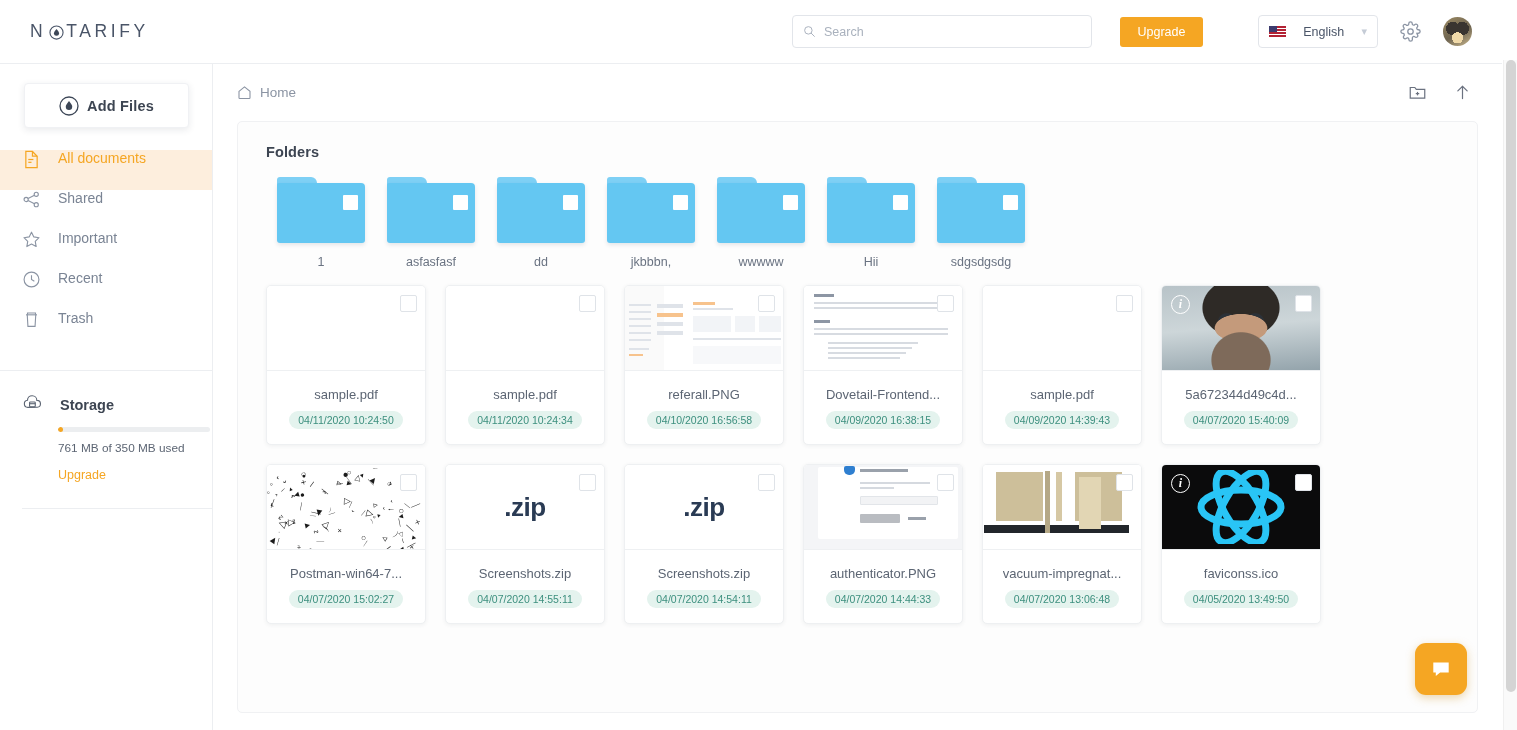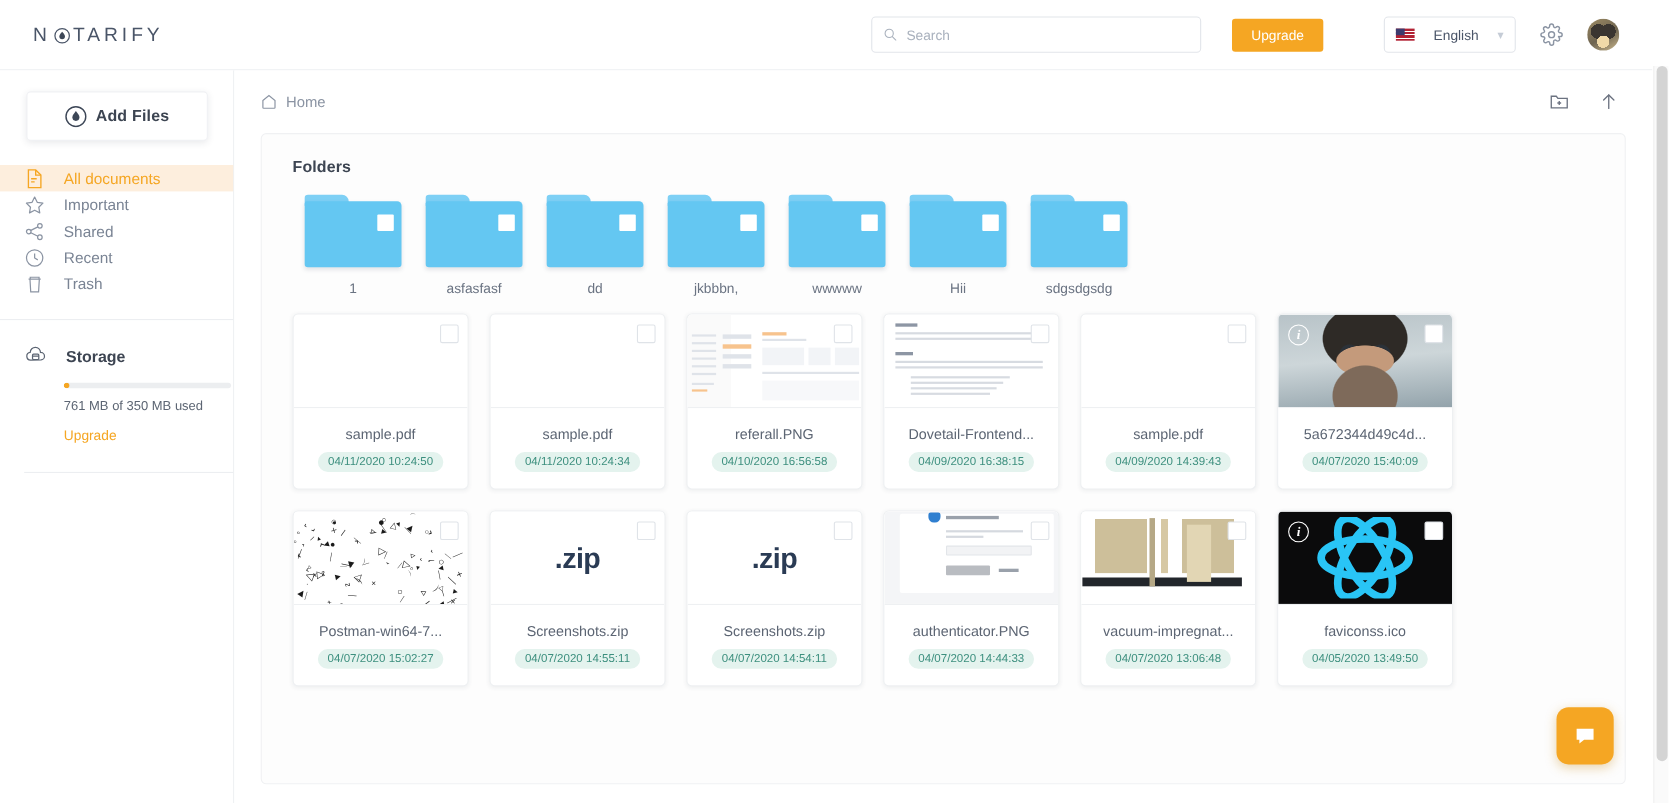--- a/index.html
+++ b/index.html
@@ -106,21 +106,21 @@
     width: 165px; height: 45px;
     background: #ffffff; border: 1px solid #f0f1f4;
     border-radius: 4px;
     box-shadow: 0 2px 7px rgba(40,50,70,.10);
     display: flex; align-items: center; justify-content: center;
     cursor: pointer; gap: 8px;
   }
   .addfiles-label { font-size: 14.5px; color: #3d4552; font-weight: 700; letter-spacing: .2px; }
 
   .nav-item {
-    height: 24px; display: flex; align-items: center;
+    height: 40px; display: flex; 
     padding-left: 22px; gap: 17px; cursor: pointer;
     color: #7a8494; font-size: 14px;
   }
   .nav-item.active { background: #fdeedd; color: #f5a623; }
   .nav-item .nav-ico { width: 19px; display: flex; justify-content: center; flex: none; }
 
   .side-sep { height: 1px; background: #eceef1; margin: 20px 0 0 0; }
 
   .storage { padding: 22px 0 0 22px; }
   .storage-head { display: flex; align-items: center; gap: 17px; }
@@ -341,38 +341,38 @@
           <path d="M10 1.5v5h5"></path>
         <line x1="5.6" y1="10" x2="11" y2="10"></line>
           <line x1="5.6" y1="13" x2="9" y2="13"></line>
       </svg>
     </span>
     <span>All documents</span>
   </div>
 
   <div class="nav-item">
     <span class="nav-ico">
-      <svg width="19" height="19" viewBox="0 0 22 22" fill="none" stroke="#8b94a3" stroke-width="1.3" stroke-linejoin="round">
-        <path d="M11 2.5l2.7 5.5 6 .9-4.35 4.25 1.03 6-5.38-2.83L5.6 19.15l1.03-6L2.3 8.9l6-.9z"></path>
-      </svg>
-    </span>
-    <span>Important</span>
-  </div>
-
-  <div class="nav-item">
-    <span class="nav-ico">
       <svg width="19" height="19" viewBox="0 0 22 22" fill="none" stroke="#8b94a3" stroke-width="1.3">
         <circle cx="16.5" cy="5" r="2.4"></circle>
           <circle cx="16.5" cy="17" r="2.4"></circle>
           <circle cx="4.8" cy="11" r="2.4"></circle>
         <line x1="7" y1="9.8" x2="14.4" y2="6.1"></line>
           <line x1="7" y1="12.2" x2="14.4" y2="15.9"></line>
       </svg>
     </span>
     <span>Shared</span>
+  </div>
+
+  <div class="nav-item">
+    <span class="nav-ico">
+      <svg width="19" height="19" viewBox="0 0 22 22" fill="none" stroke="#8b94a3" stroke-width="1.3" stroke-linejoin="round">
+        <path d="M11 2.5l2.7 5.5 6 .9-4.35 4.25 1.03 6-5.38-2.83L5.6 19.15l1.03-6L2.3 8.9l6-.9z"></path>
+      </svg>
+    </span>
+    <span>Important</span>
   </div>
 
   <div class="nav-item">
     <span class="nav-ico">
       <svg width="19" height="19" viewBox="0 0 22 22" fill="none" stroke="#8b94a3" stroke-width="1.3">
         <circle cx="11" cy="11" r="8.6"></circle>
           <path d="M11 6.2V11l3.3 2"></path>
       </svg>
     </span>
     <span>Recent</span>

